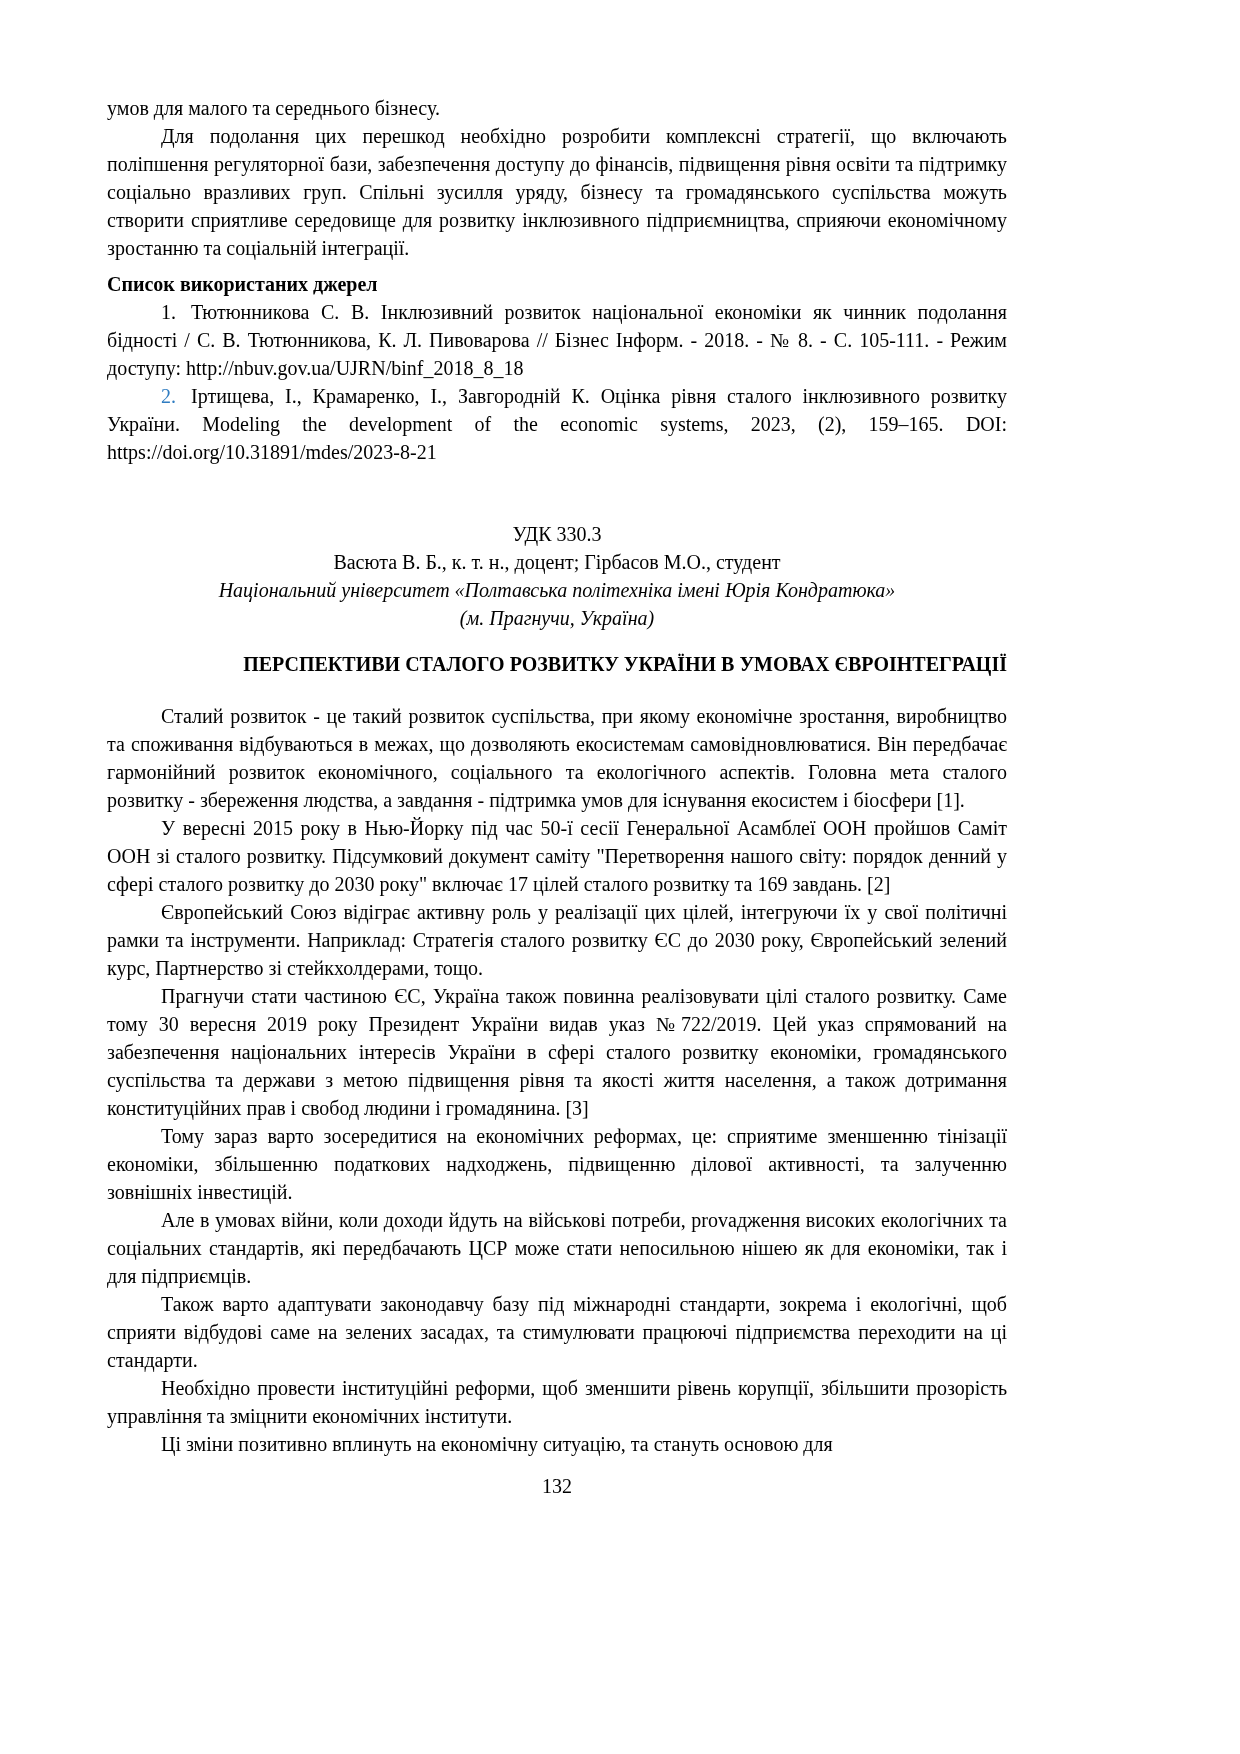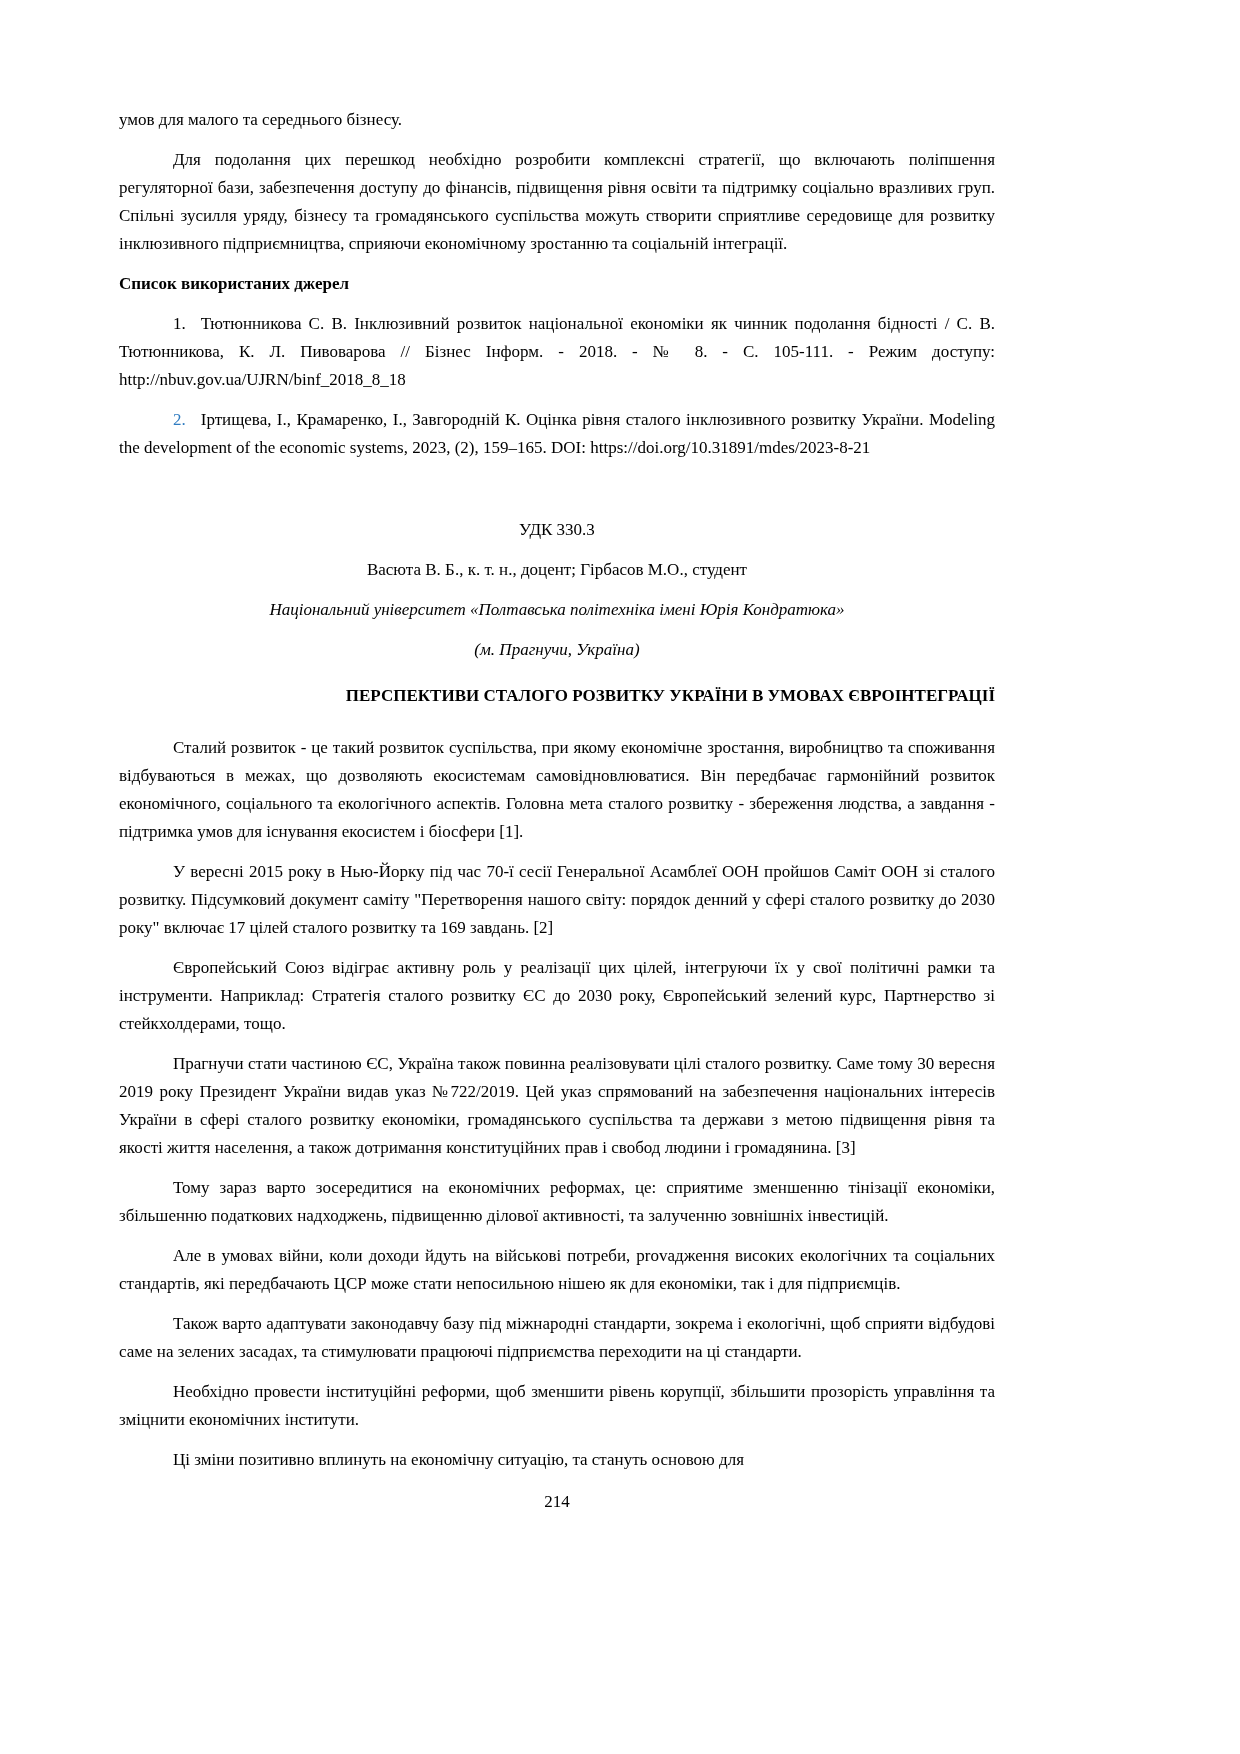--- a/index.html
+++ b/index.html
@@ -21,22 +21,22 @@
     background: #ffffff;
   }
   .content {
     position: absolute;
     top: 0;
     left: 107px;
     width: 900px;
     padding-top: 94px;
   }
   p {
-    margin: 12px;
-    font-size: 17px;
+    margin: 0;
+    font-size: 20px;
     line-height: 28px;
   }
   .body-text {
     text-align: justify;
   }
   .indent {
     text-indent: 54px;
   }
   .heading-center {
     font-weight: bold;
@@ -91,25 +91,25 @@
 
     <p class="center">Васюта В. Б., к. т. н., доцент; Гірбасов М.О., студент</p>
 
     <p class="center italic">Національний університет «Полтавська політехніка імені Юрія Кондратюка»</p>
 
     <p class="center italic">(м. Прагнучи, Україна)</p>
 
     <p class="article-title">ПЕРСПЕКТИВИ СТАЛОГО РОЗВИТКУ УКРАЇНИ В УМОВАХ ЄВРОІНТЕГРАЦІЇ</p>
 
     <p class="body-text indent body-start">Сталий розвиток - це такий розвиток суспільства, при якому економічне зростання, виробництво та споживання відбуваються в межах, що дозволяють екосистемам самовідновлюватися. Він передбачає гармонійний розвиток економічного, соціального та екологічного аспектів. Головна мета сталого розвитку - збереження людства, а завдання - підтримка умов для існування екосистем і біосфери [1].</p>
-    <p class="body-text indent">У вересні 2015 року в Нью-Йорку під час 70-ї сесії Генеральної Асамблеї ООН пройшов Саміт ООН зі сталого розвитку. Підсумковий документ саміту "Перетворення нашого світу: порядок денний у сфері сталого розвитку до 2030 року" включає 17 цілей сталого розвитку та 169 завдань. [2]</p>
+    <p class="body-text indent">У вересні 2015 року в Нью-Йорку під час 50-ї сесії Генеральної Асамблеї ООН пройшов Саміт ООН зі сталого розвитку. Підсумковий документ саміту "Перетворення нашого світу: порядок денний у сфері сталого розвитку до 2030 року" включає 17 цілей сталого розвитку та 169 завдань. [2]</p>
     <p class="body-text indent">Європейський Союз відіграє активну роль у реалізації цих цілей, інтегруючи їх у свої політичні рамки та інструменти. Наприклад: Стратегія сталого розвитку ЄС до 2030 року, Європейський зелений курс, Партнерство зі стейкхолдерами, тощо.</p>
     <p class="body-text indent">Прагнучи стати частиною ЄС, Україна також повинна реалізовувати цілі сталого розвитку. Саме тому 30 вересня 2019 року Президент України видав указ №722/2019. Цей указ спрямований на забезпечення національних інтересів України в сфері сталого розвитку економіки, громадянського суспільства та держави з метою підвищення рівня та якості життя населення, а також дотримання конституційних прав і свобод людини і громадянина. [3]</p>
     <p class="body-text indent">Тому зараз варто зосередитися на економічних реформах, це: сприятиме зменшенню тінізації економіки, збільшенню податкових надходжень, підвищенню ділової активності, та залученню зовнішніх інвестицій.</p>
     <p class="body-text indent">Але в умовах війни, коли доходи йдуть на військові потреби, provадження високих екологічних та соціальних стандартів, які передбачають ЦСР може стати непосильною нішею як для економіки, так і для підприємців.</p>
     <p class="body-text indent">Також варто адаптувати законодавчу базу під міжнародні стандарти, зокрема і екологічні, щоб сприяти відбудові саме на зелених засадах, та стимулювати працюючі підприємства переходити на ці стандарти.</p>
     <p class="body-text indent">Необхідно провести інституційні реформи, щоб зменшити рівень корупції, збільшити прозорість управління та зміцнити економічних інститути.</p>
     <p class="body-text indent">Ці зміни позитивно вплинуть на економічну ситуацію, та стануть основою для</p>
 
-    <p class="page-number">214</p>
+    <p class="page-number">132</p>
 
   </div>
 </div>
 
 </body></html>

